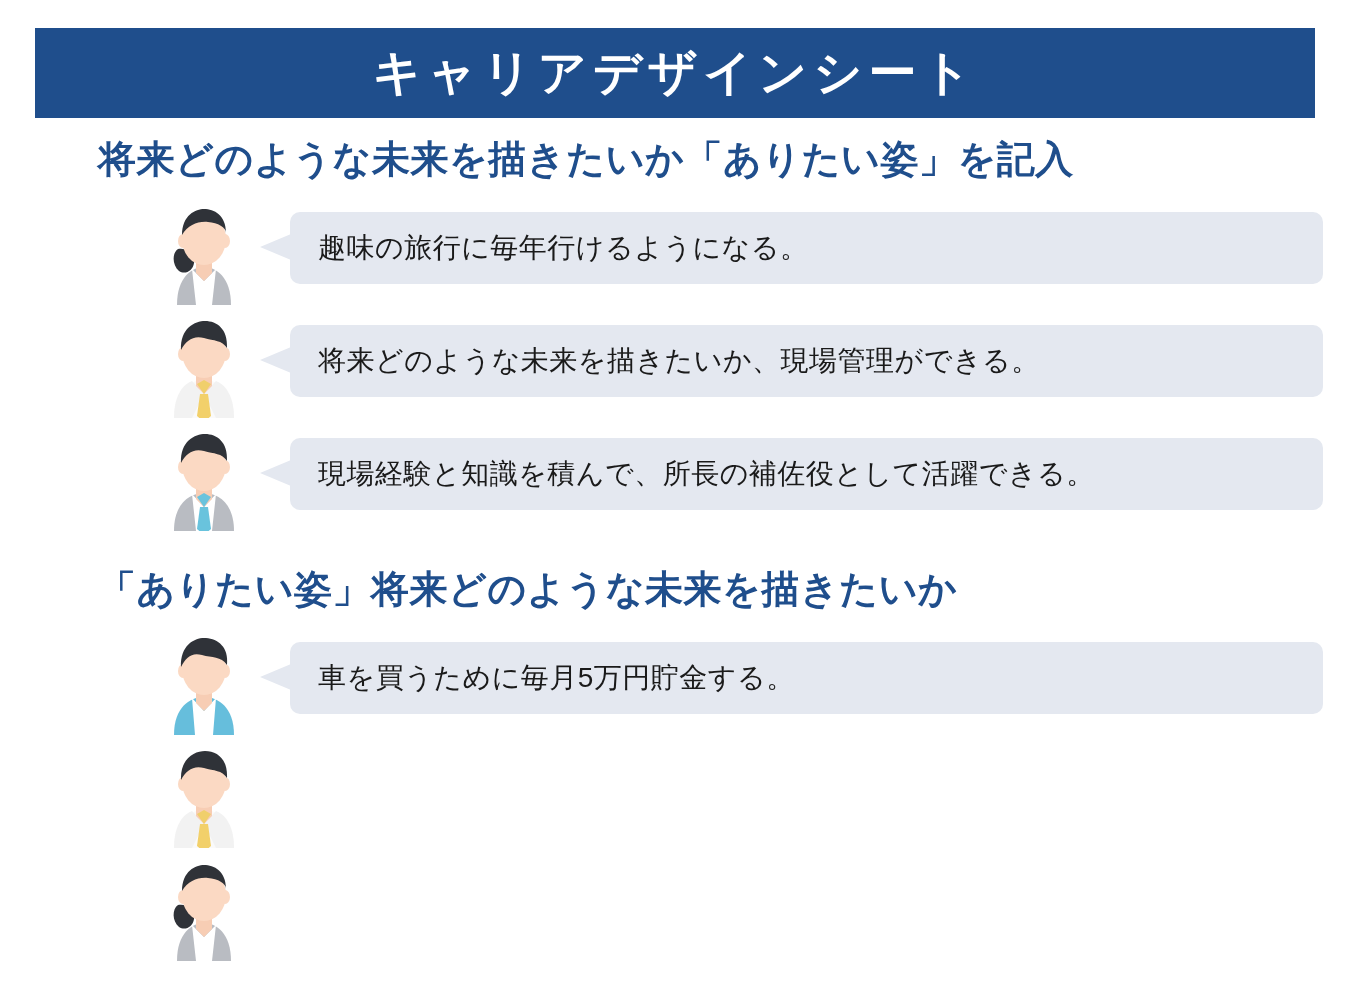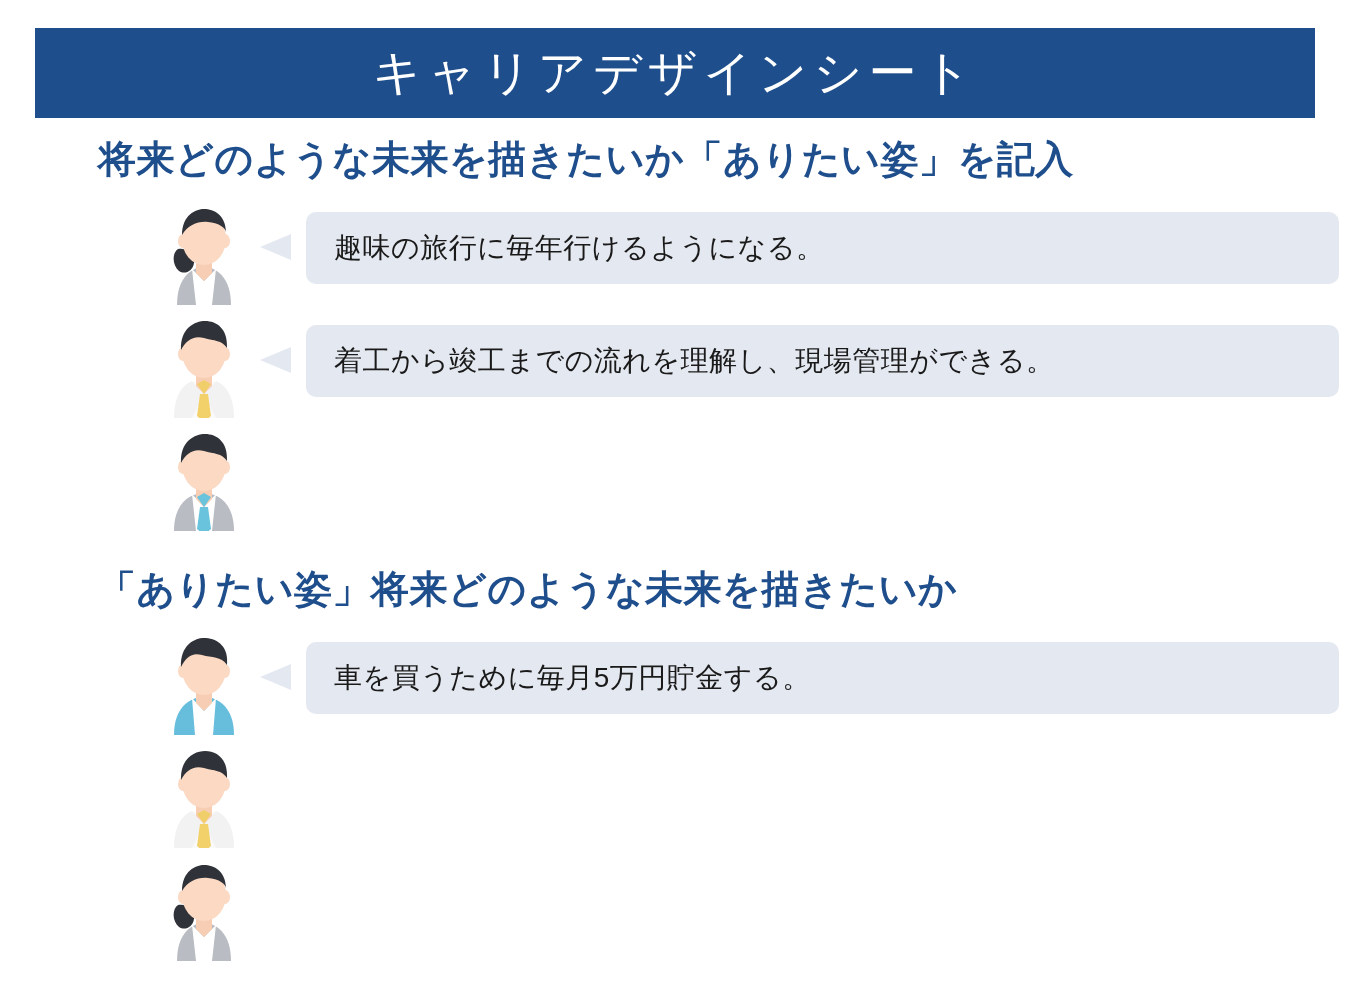--- a/index.html
+++ b/index.html
@@ -33,21 +33,21 @@
     width: 1280px;
     height: 90px;
     background: #1f4e8c;
     display: flex;
     align-items: center;
     justify-content: center;
   }
   .title-text {
     color: #ffffff;
     font-size: 48px;
-    font-weight: normal;
+    font-weight: bold;
     letter-spacing: 6px;
     line-height: 1;
     white-space: nowrap;
   }
 
   
   .section {
     position: absolute;
     left: 0;
     width: 1350px;
@@ -90,21 +90,21 @@
   .bubble-wrap {
     position: absolute;
     left: 220px;
     top: 50%;
     transform: translateY(-50%);
     width: 1063px;
     height: 72px;
   }
   .bubble {
     position: absolute;
-    left: 46px;
+    left: 30px;
     top: 0;
     width: 1033px;
     height: 72px;
     background: #e4e8f0;
     border-radius: 10px;
     display: flex;
     align-items: center;
     box-sizing: border-box;
     padding: 0 28px;
   }
@@ -171,38 +171,44 @@
             <path d="M48 80 h8 l3 22 l-7 6 l-7 -6 Z" fill="#f2d06a"></path>
             <ellipse cx="52" cy="38" rx="22" ry="26" fill="#fbd9c3"></ellipse>
             <ellipse cx="31" cy="40" rx="5" ry="7" fill="#fbd9c3"></ellipse>
             <ellipse cx="73" cy="40" rx="5" ry="7" fill="#fbd9c3"></ellipse>
             <path d="M29 36 C28 14 43 7 53 7 C65 7 76 15 75 34 C70 26 62 27 52 24 C42 21 34 26 29 36 Z" fill="#2f3238"></path>
           </svg>
         </div>
         <div class="bubble-wrap">
           <div class="bubble-tail"></div>
           <div class="bubble">
-            <span class="bubble-text">着工から竣工までの流れを理解し、現場管理ができる。</span>
+            <span class="bubble-text">将来どのような未来を描きたいか、現場管理ができる。</span>
           </div>
         </div>
       </div>
 
       <div class="row">
         <div class="avatar">
           <svg width="104" height="104" viewBox="0 0 104 104" xmlns="http://www.w3.org/2000/svg">
             <path d="M22 104 C22 76 38 66 52 66 C66 66 82 76 82 104 Z" fill="#b9bcc2"></path>
             <path d="M40 67 L52 80 L64 67 L60 104 L44 104 Z" fill="#ffffff"></path>
             <path d="M44 58 h16 v14 l-8 8 l-8 -8 Z" fill="#f7cdb4"></path>
             <path d="M52 80 L45 70 L52 66 L59 70 Z" fill="#69c3dd"></path>
             <path d="M48 80 h8 l3 22 l-7 6 l-7 -6 Z" fill="#69c3dd"></path>
             <ellipse cx="52" cy="38" rx="22" ry="26" fill="#fbd9c3"></ellipse>
             <ellipse cx="31" cy="40" rx="5" ry="7" fill="#fbd9c3"></ellipse>
             <ellipse cx="73" cy="40" rx="5" ry="7" fill="#fbd9c3"></ellipse>
             <path d="M29 36 C28 14 43 7 53 7 C65 7 76 15 75 34 C70 26 62 27 52 24 C42 21 34 26 29 36 Z" fill="#2f3238"></path>
           </svg>
+        </div>
+        <div class="bubble-wrap">
+          <div class="bubble-tail"></div>
+          <div class="bubble">
+            <span class="bubble-text">現場経験と知識を積んで、所長の補佐役として活躍できる。</span>
+          </div>
         </div>
       </div>
 
     </div>
   </div>
 
   <div class="section section-2">
     <h2 class="section-heading">「ありたい姿」将来どのような未来を描きたいか</h2>
     <div class="rows">
 

